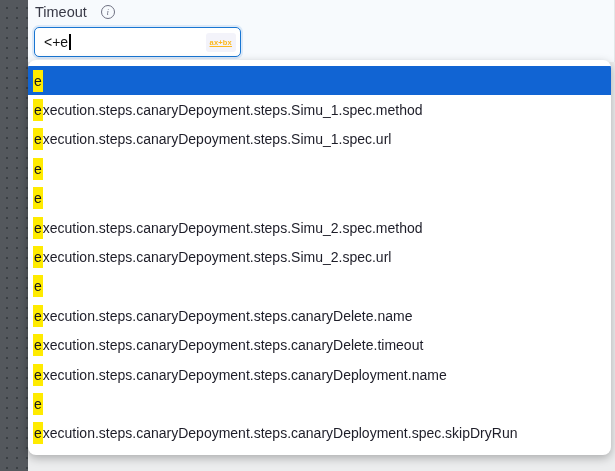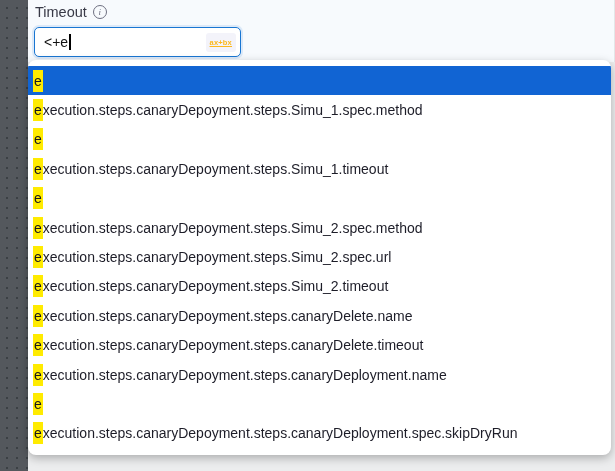--- a/index.html
+++ b/index.html
@@ -18,21 +18,21 @@
     background-position:2px 3px;
   }
   
   .form-panel {
     position:absolute; left:28px; top:0; right:0; height:62px;
     background:#f7fafd;
     border-right:1px solid #e3e6e8;
   }
   .field-label {
     position:absolute; left:35px; top:4px;
-    display:flex; align-items:center; gap:6px;
+    display:flex; align-items:center; gap:14px;
     font-size:14.5px; color:#383946;
   }
   .info-icon {
     width:14px; height:14px; border:1.3px solid #6e7081; border-radius:50%;
     display:inline-flex; align-items:center; justify-content:center;
     font-size:9px; font-style:italic; font-family:"Liberation Serif",serif;
     color:#6e7081; line-height:1;
   }
   .textbox {
     position:absolute; left:34px; top:27px; width:207px; height:30px;
@@ -92,39 +92,38 @@
 <div class="dropdown">
   <div class="item selected">
       <span class="hl">e</span>
     </div>
   <div class="item">
       <span class="hl">e</span>
       <span>xecution.steps.canaryDepoyment.steps.Simu_1.spec.method</span>
     </div>
   <div class="item">
       <span class="hl">e</span>
+      <span>xecution.steps.canaryDepoyment.steps.Simu_1.spec.url</span>
     </div>
   <div class="item">
       <span class="hl">e</span>
-      <span>xecution.steps.canaryDepoyment.steps.Simu_1.timeout</span>
     </div>
   <div class="item">
       <span class="hl">e</span>
     </div>
   <div class="item">
       <span class="hl">e</span>
       <span>xecution.steps.canaryDepoyment.steps.Simu_2.spec.method</span>
     </div>
   <div class="item">
       <span class="hl">e</span>
       <span>xecution.steps.canaryDepoyment.steps.Simu_2.spec.url</span>
     </div>
   <div class="item">
       <span class="hl">e</span>
-      <span>xecution.steps.canaryDepoyment.steps.Simu_2.timeout</span>
     </div>
   <div class="item">
       <span class="hl">e</span>
       <span>xecution.steps.canaryDepoyment.steps.canaryDelete.name</span>
     </div>
   <div class="item">
       <span class="hl">e</span>
       <span>xecution.steps.canaryDepoyment.steps.canaryDelete.timeout</span>
     </div>
   <div class="item">

